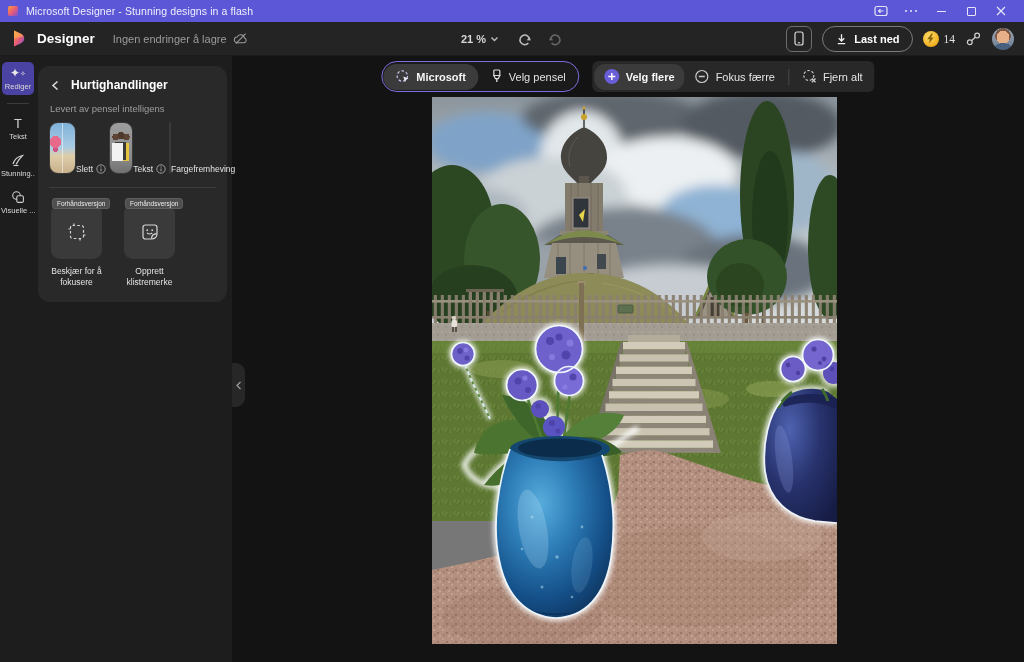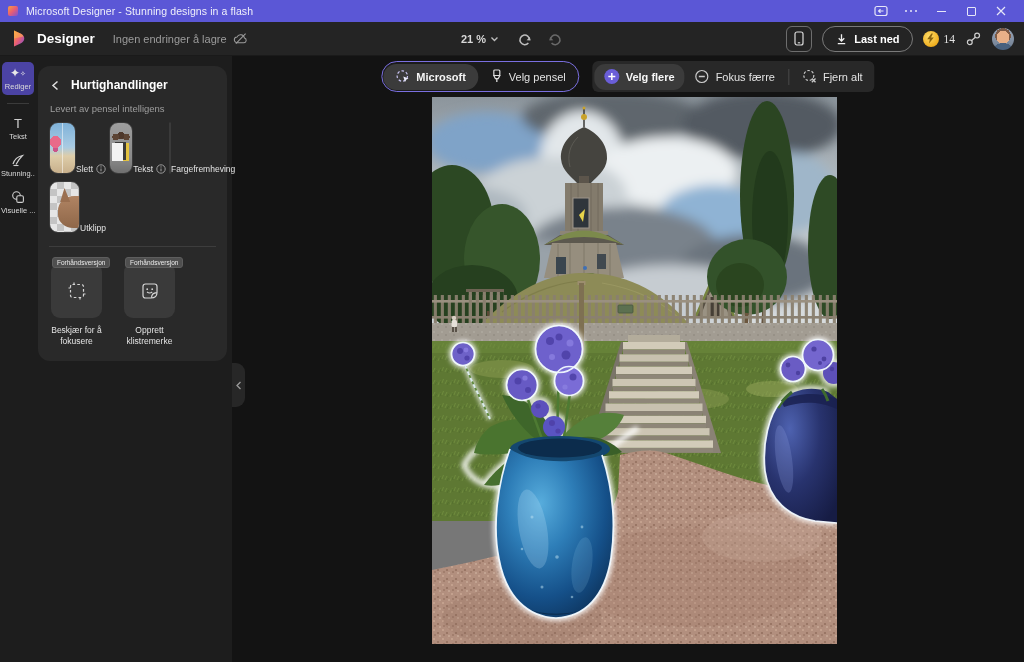--- a/index.html
+++ b/index.html
@@ -297,26 +297,20 @@
                   <circle cx="5" cy="5" r="4.2" fill="none" stroke="#9A9A9A" stroke-width="1"></circle>
                   <path d="M5 4.4 V7.2" stroke="#9A9A9A" stroke-width="1.1"></path>
                   <circle cx="5" cy="2.9" r=".7" fill="#9A9A9A"></circle>
                 </svg>
             </span>
           </div>
           <div class="act">
             <div class="thumb th-farge"></div>
             <span class="act-label">
                 <span>Fargefremheving</span>
-              </span>
-          </div>
-          <div class="act">
-            <div class="thumb th-utklipp"></div>
-            <span class="act-label">
-                <span>Utklipp</span>
               </span>
           </div>
         </div>
 
         <div class="panel-div"></div>
 
         <div class="preview-row">
           <div class="pcard">
             <div class="pbox">
               <span class="pbadge">Forhåndsversjon</span>

